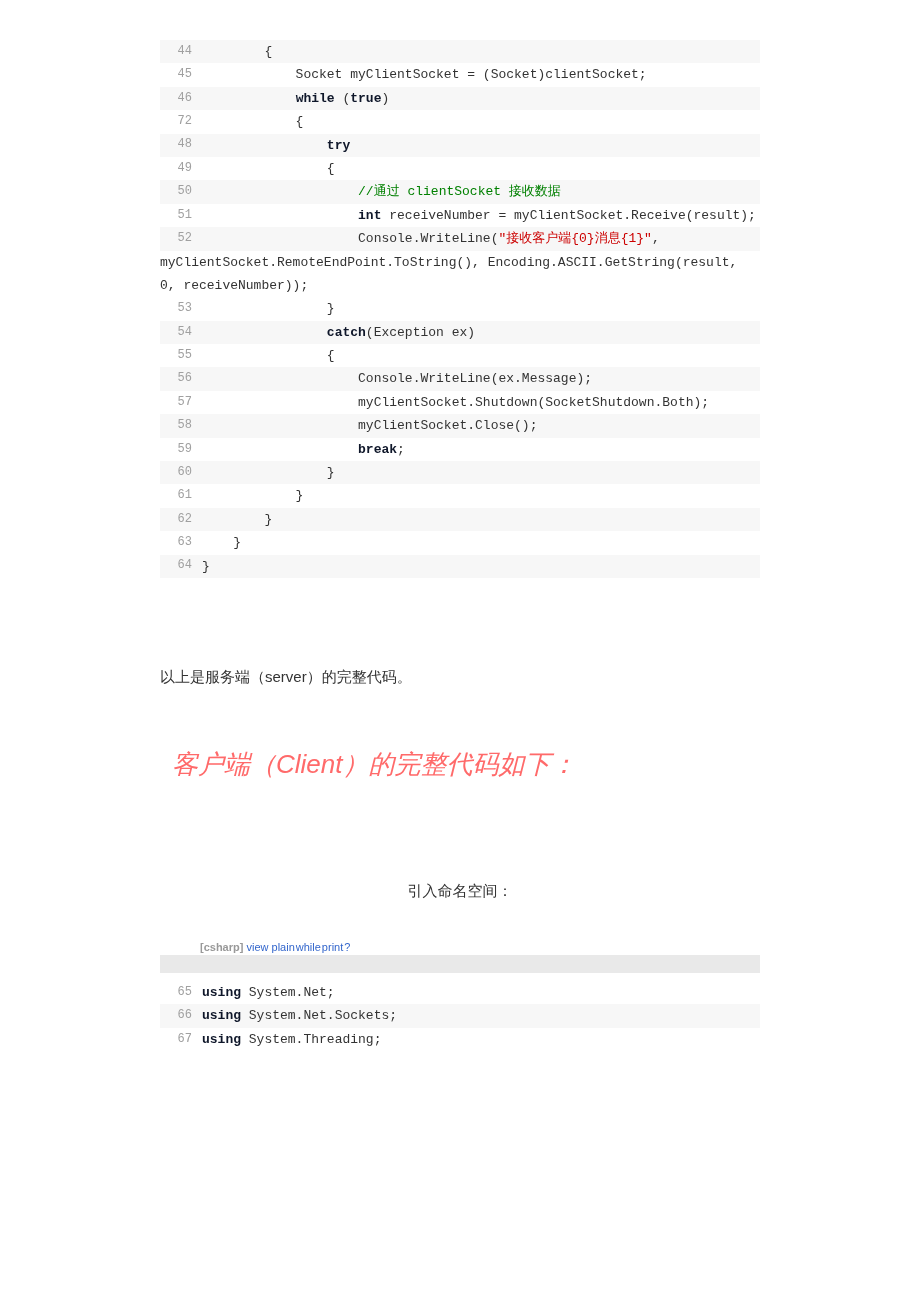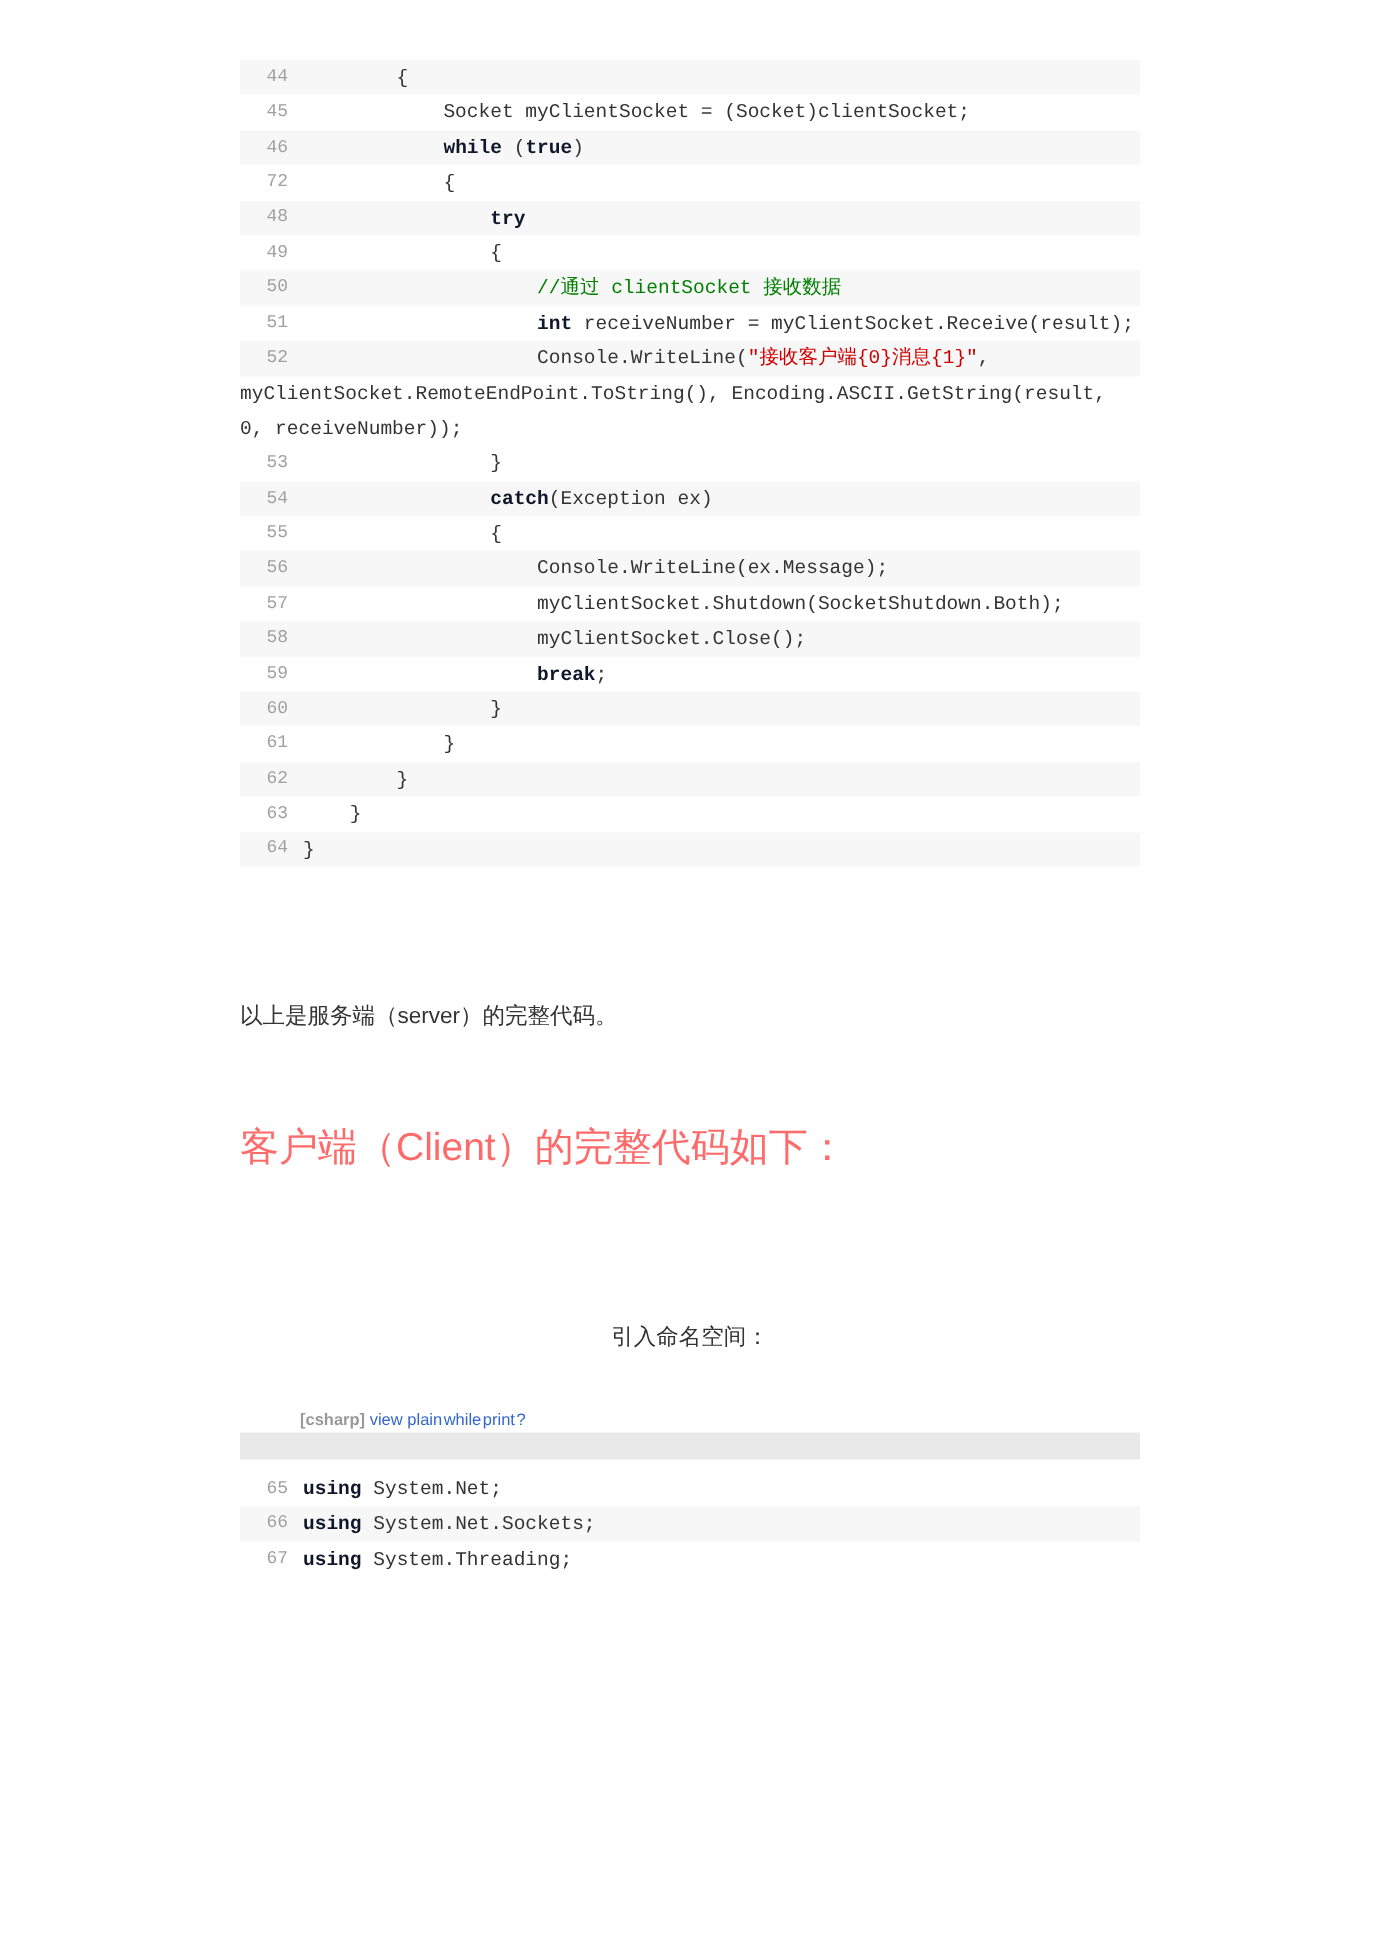--- a/index.html
+++ b/index.html
@@ -47,22 +47,23 @@
   .str { color: #cc0000; }
   .comment { color: #008000; }
   .paragraph {
     margin: 90px 0 30px 0;
     font-size: 15px;
     color: #333;
   }
   .heading {
     font-size: 26px;
     color: #ff6a6a;
-    margin: 60px 0 30px 0;
+    margin: 60px 0 30px 12px;
     font-weight: normal;
+    font-style: italic;
   }
   .paragraph2 {
     margin: 100px 0 40px 0;
     font-size: 15px;
     color: #333;
     text-align: center;
   }
   .code-header {
     font-size: 11px;
     color: #999;

